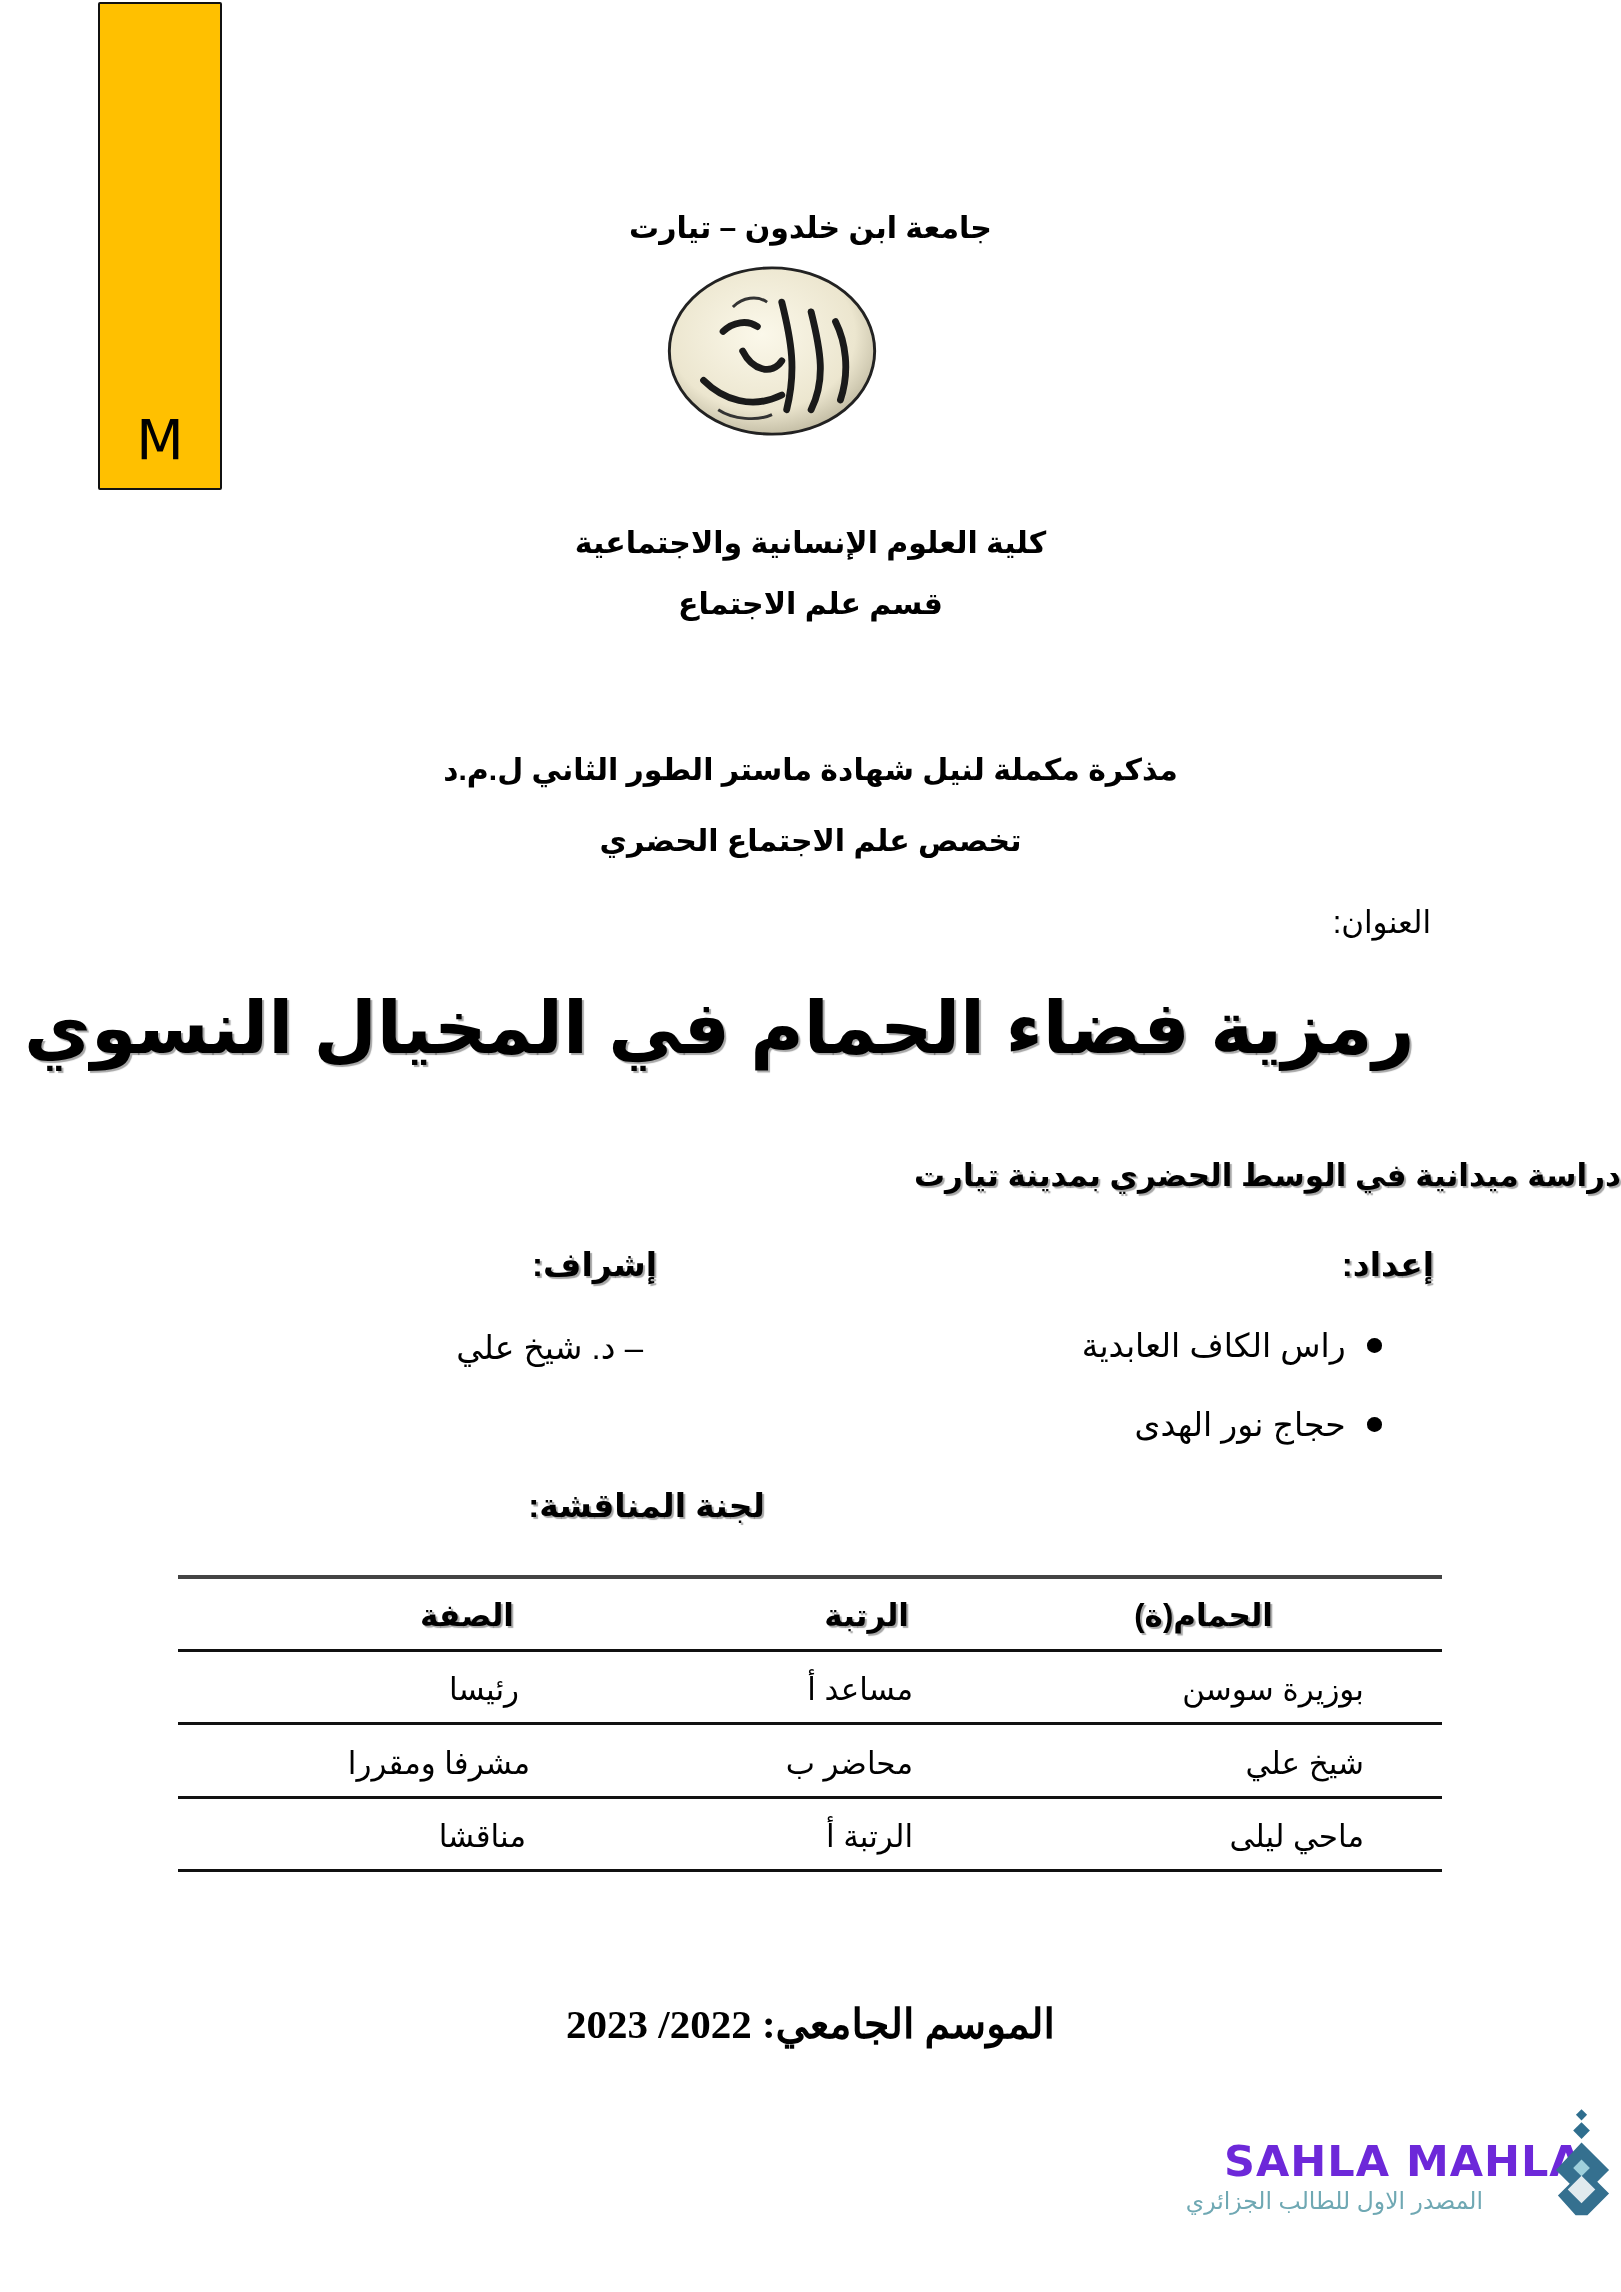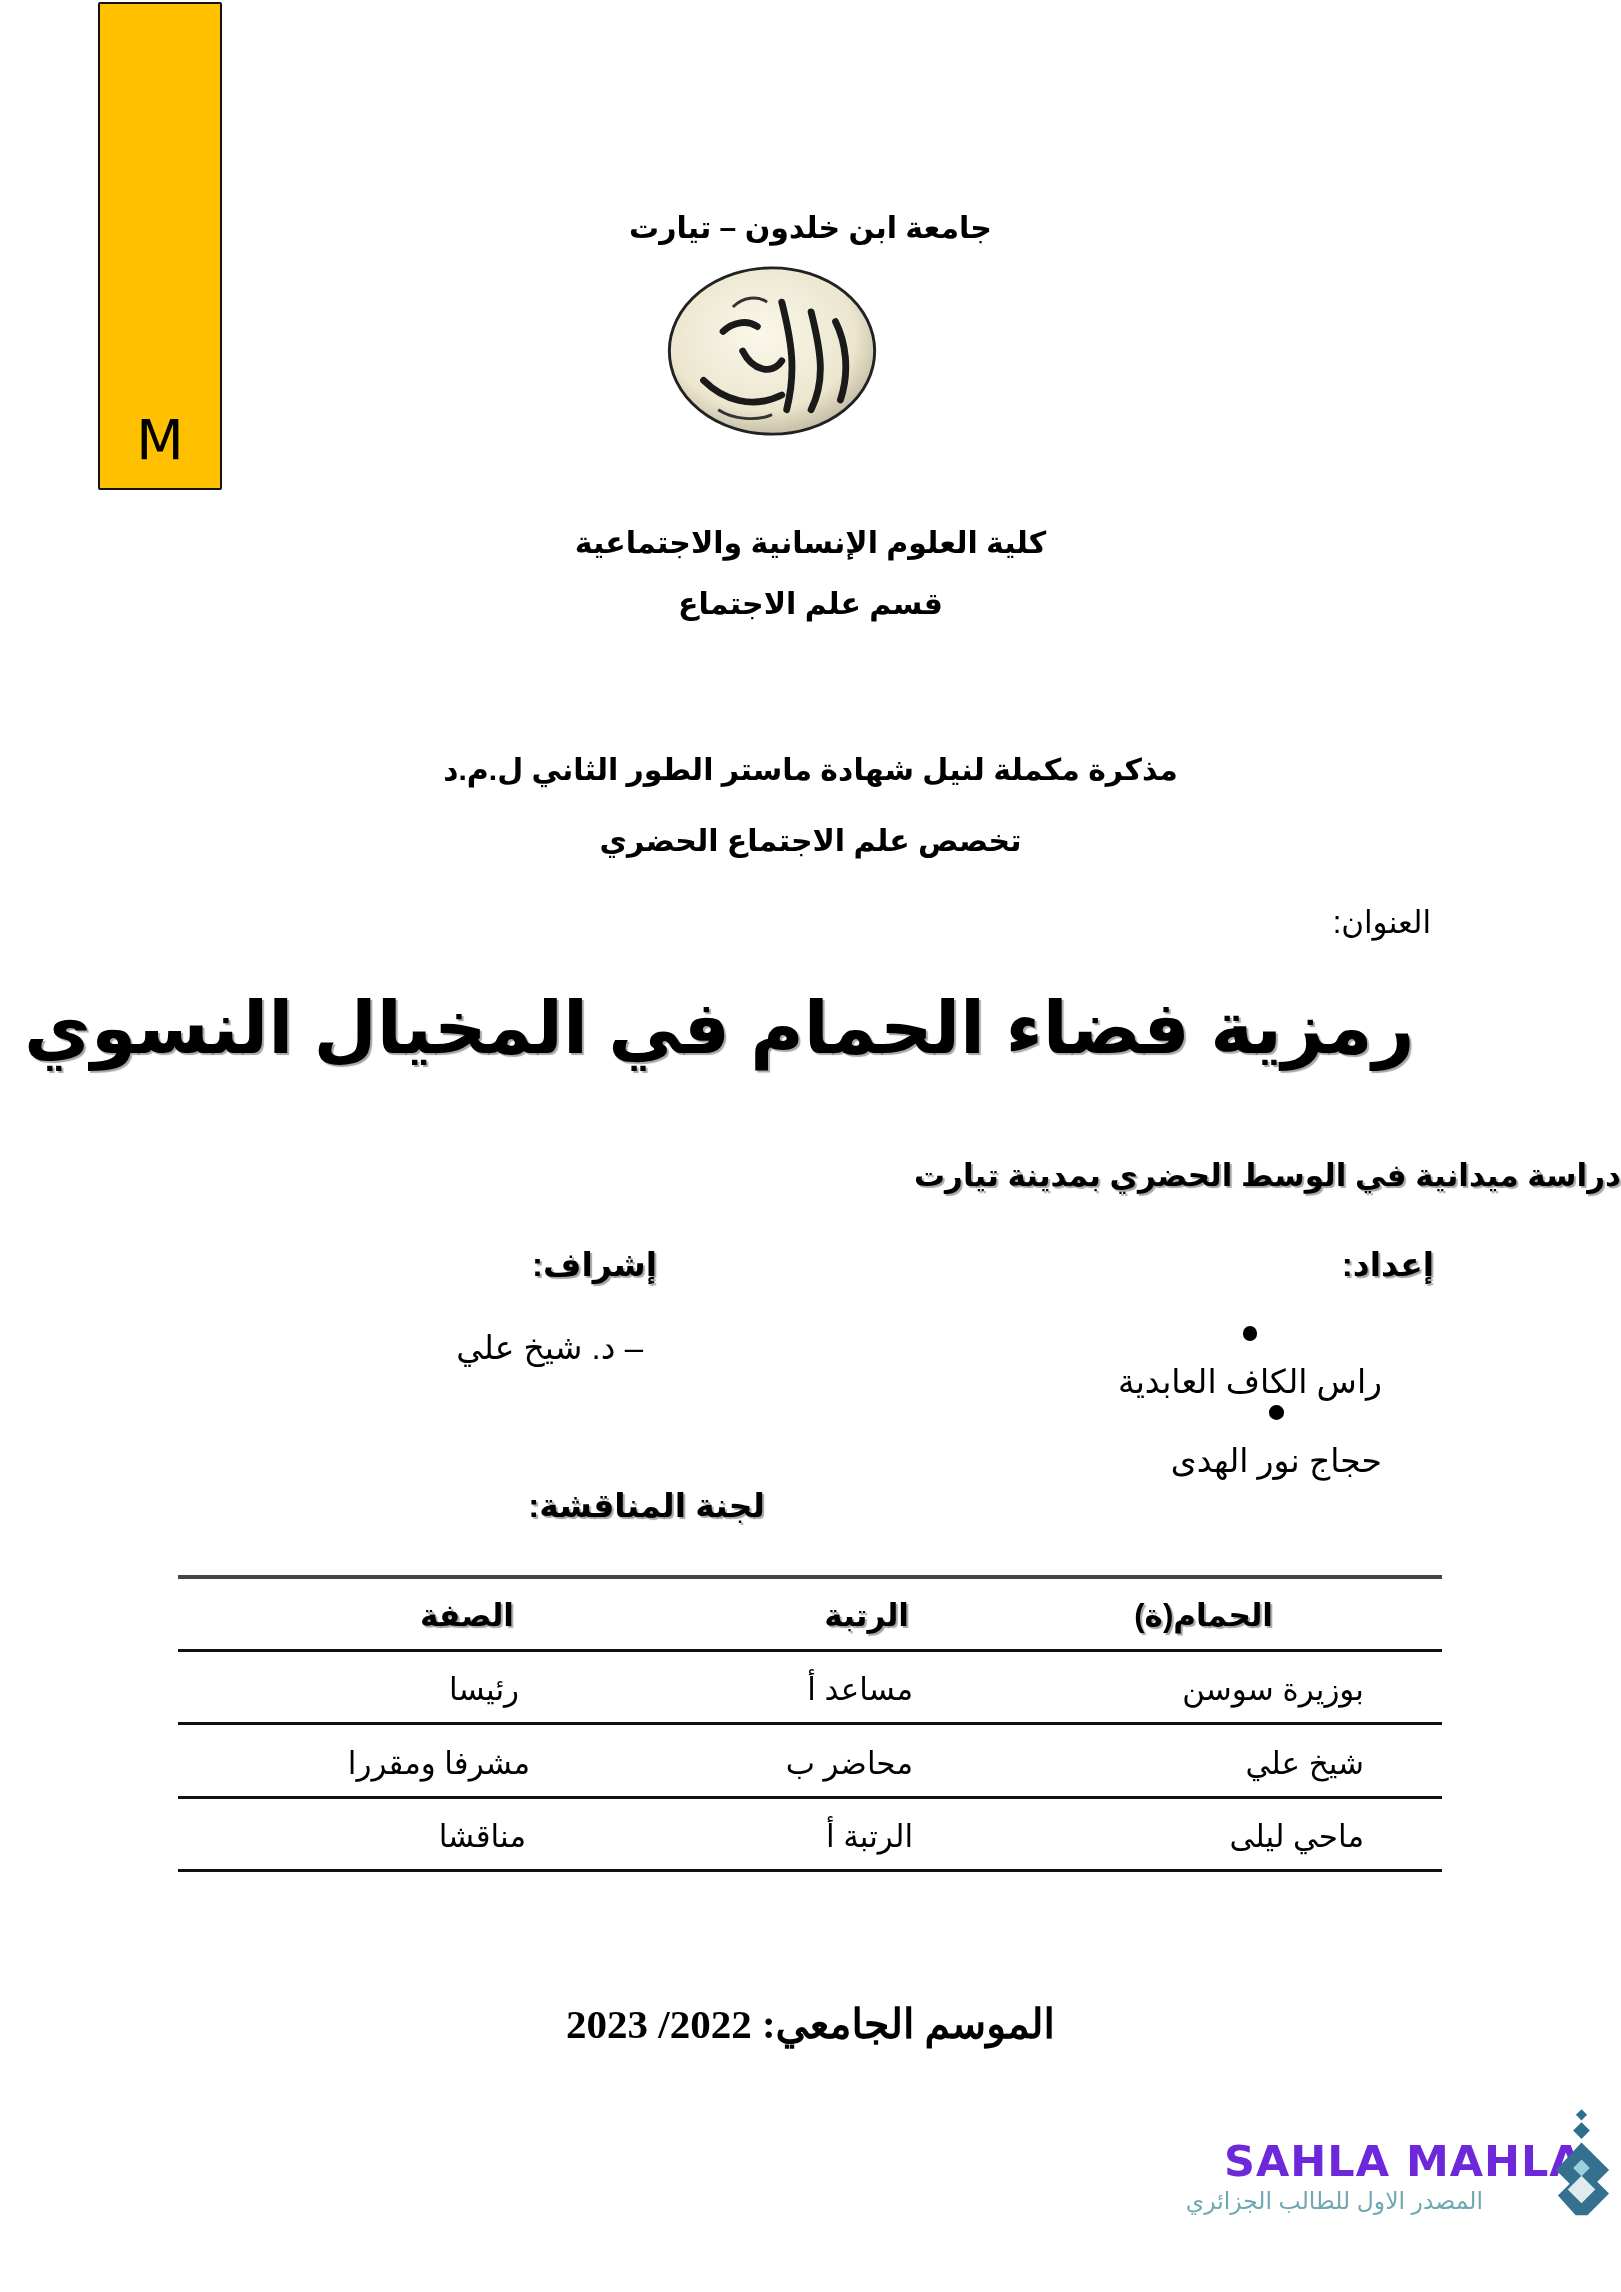--- a/index.html
+++ b/index.html
@@ -36,21 +36,21 @@
     #specialty-line { top: 823px; font-size: 30px; }
 
     #title-label { right: 190px; top: 904px; font-size: 31px; }
     #thesis-title { top: 985px; font-size: 73px; left: 0; width: 1621px; text-align: left; padding-left: 24px; }
 
     #study-subtitle { top: 1157px; font-size: 31px; left: 0; width: 1621px; text-align: right; padding-left: 16px; box-sizing: border-box;}
 
     #prepared-label { right: 187px; top: 1245px; font-size: 33px; }
     #supervision-label { right: 964px; top: 1245px; font-size: 33px; }
 
-    .student-item { right: 239px; font-size: 33px; display: flex; align-items: center; gap: 21.6px; flex-direction: column; }
+    .student-item { right: 239px; font-size: 33px; display: flex; align-items: center; gap: 21.6px; flex-direction: row; }
     .bullet { width: 14.7px; height: 14.7px; background: #000; border-radius: 50%; display: inline-block; }
     #student-1 { top: 1326px; }
     #student-2 { top: 1405px; }
 
     #supervisor-name { right: 978px; top: 1328px; font-size: 33px; }
 
     #committee-label { top: 1486px; left: 0; width: 1293px; text-align: center; font-size: 33px; }
 
     
     #committee-table { left: 178px; top: 1575px; width: 1264px; }

